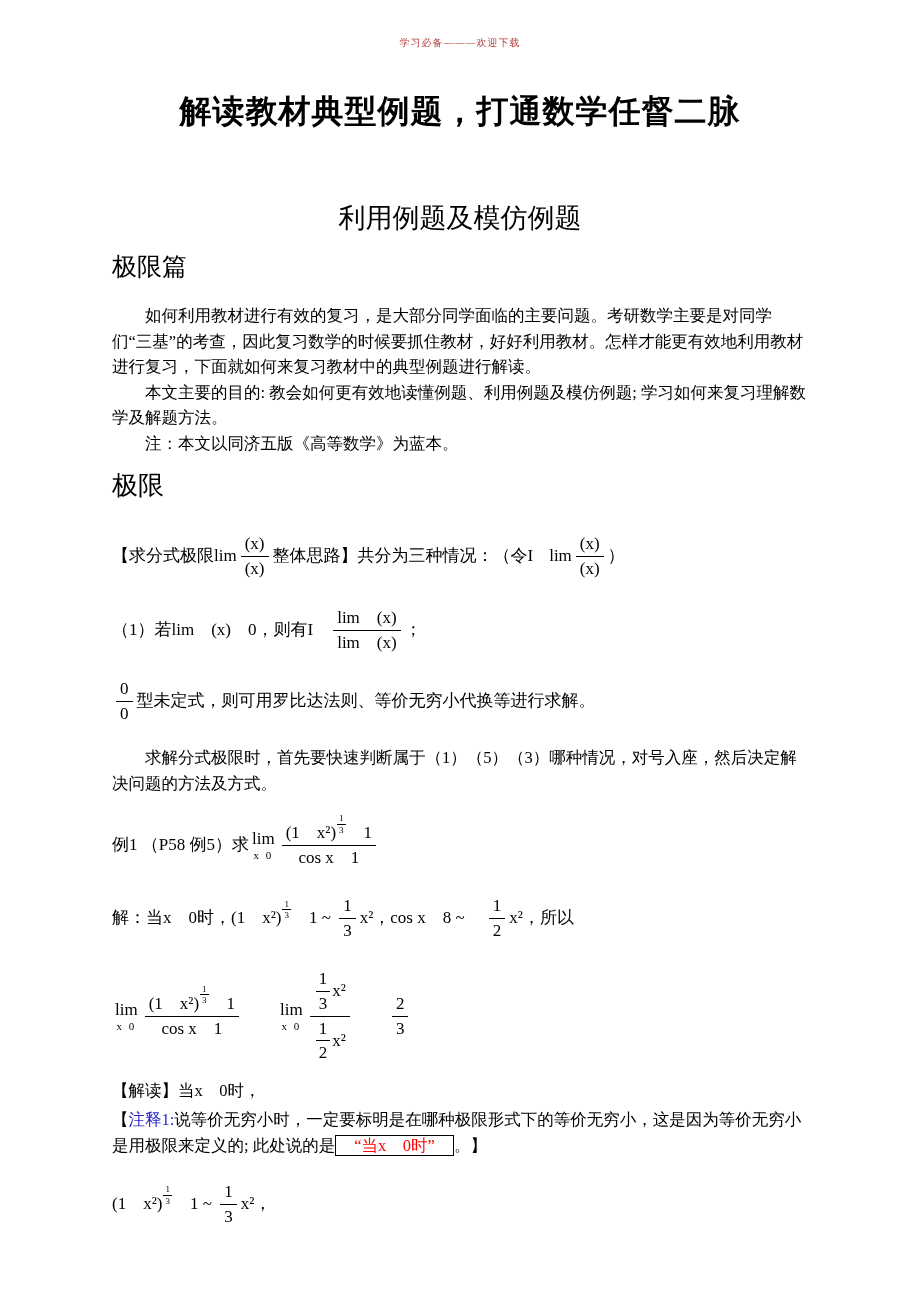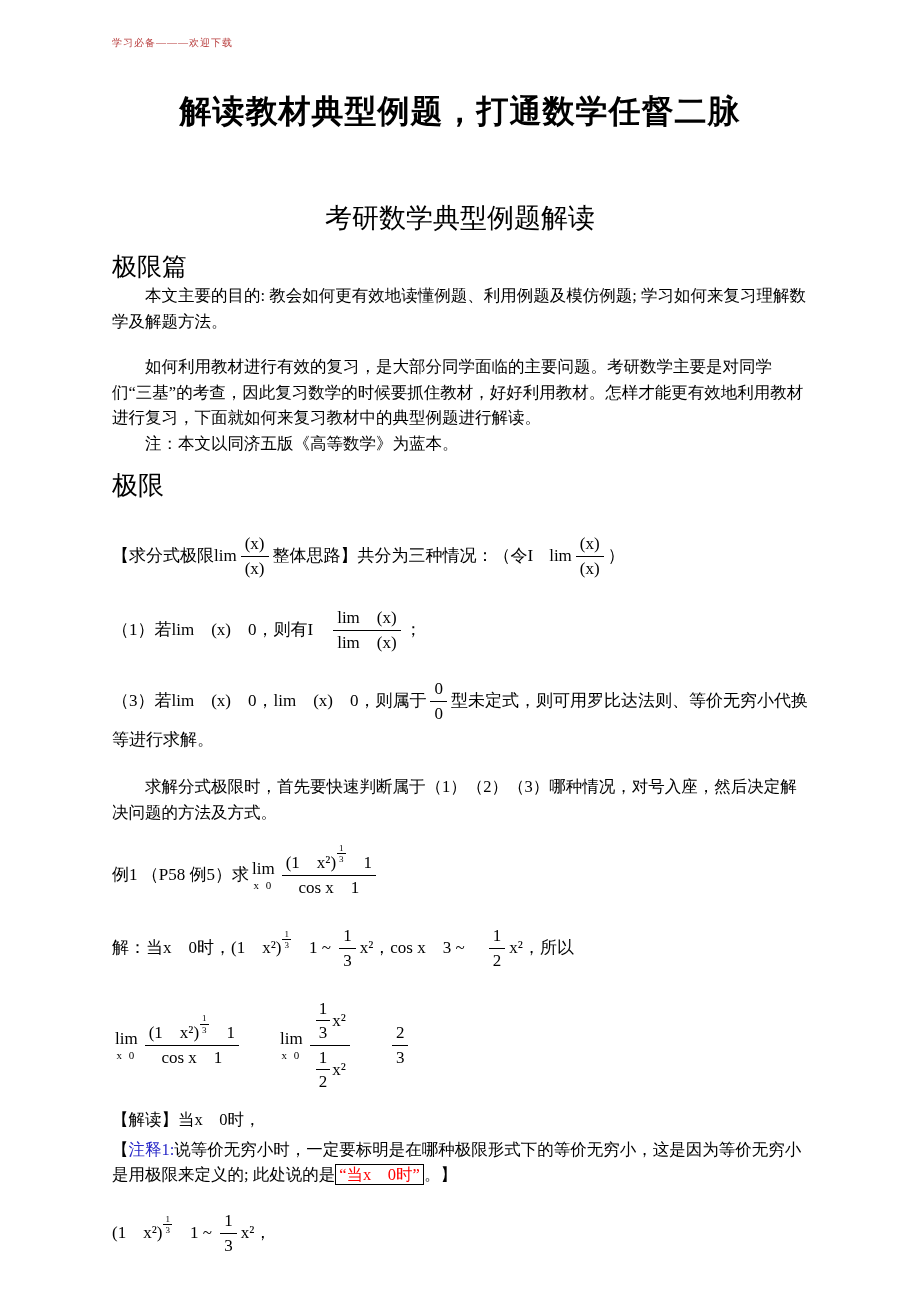--- a/index.html
+++ b/index.html
@@ -4,21 +4,21 @@
 <style>
   * { margin:0; padding:0; box-sizing:border-box; }
   html, body { background:#ffffff; }
   body {
     width:920px; height:1302px; overflow:hidden;
     font-family:"Liberation Serif", serif;
     color:#000;
   }
   .page { padding:36px 112px 0 112px; }
 
-  .watermark { text-align:left; font-size:10px; letter-spacing:1px; color:var(--watermark,#b94040); }
+  .watermark { text-align:center; font-size:10px; letter-spacing:1px; color:var(--watermark,#b94040); }
 
   .main-title { text-align:center; font-size:32px; font-weight:bold; margin-top:40px; letter-spacing:1px; }
   .subtitle   { text-align:center; font-size:27px; margin-top:66px; }
   .series-title { text-align:left; font-size:25px; margin-top:14px; }
 
   .body-para { font-size:16.5px; line-height:1.55; }
   .indent { text-indent:2em; }
   .para-first { margin-top:20px; }
 
   .limit-heading { font-size:26px; margin-top:12px; }
@@ -58,37 +58,37 @@
     font-size:9px; line-height:1.15; margin:0 1px;
     position:relative; top:-9px; vertical-align:middle;
   }
   .supfrac .fnum { border-bottom:1px solid #000; padding:0 2px; }
   .supfrac .fden { padding-top:0; }
 
   .gap-sm { display:inline-block; width:16px; }
   .gap-md { display:inline-block; width:34px; }
 
   .note-label { color:var(--note-label,#2929c8); }
-  .boxed { border:1px solid #000; padding:0 3px; color:var(--highlight,#ff0000); }
+  .boxed { border:1px solid #000; padding:0 18px; color:var(--highlight,#ff0000); }
 </style>
 </head>
 <body>
 
 <div class="page">
 
   <div class="watermark">学习必备———欢迎下载</div>
 
   <div class="main-title">解读教材典型例题，打通数学任督二脉</div>
 
-  <div class="subtitle">考研数学典型例题解读</div>
+  <div class="subtitle">利用例题及模仿例题</div>
 
   <div class="series-title">极限篇</div>
 
+  <p class="body-para indent para-first">如何利用教材进行有效的复习，是大部分同学面临的主要问题。考研数学主要是对同学们“三基”的考查，因此复习数学的时候要抓住教材，好好利用教材。怎样才能更有效地利用教材进行复习，下面就如何来复习教材中的典型例题进行解读。</p>
   <p class="body-para indent">本文主要的目的: 教会如何更有效地读懂例题、利用例题及模仿例题; 学习如何来复习理解数学及解题方法。</p>
-  <p class="body-para indent para-first">如何利用教材进行有效的复习，是大部分同学面临的主要问题。考研数学主要是对同学们“三基”的考查，因此复习数学的时候要抓住教材，好好利用教材。怎样才能更有效地利用教材进行复习，下面就如何来复习教材中的典型例题进行解读。</p>
   <p class="body-para indent">注：本文以同济五版《高等数学》为蓝本。</p>
 
   <div class="limit-heading">极限</div>
 
   <div class="math-para mt-30">
     <span class="mtext">【求分式极限</span><span class="mtext">lim</span><span class="frac">
         <span class="fnum">(x)</span>
         <span class="fden">(x)</span>
       </span><span class="mtext">整体思路】共分为三种情况：（令I</span><span class="gap-sm"></span><span class="mtext">lim</span><span class="frac">
         <span class="fnum">(x)</span>
@@ -98,27 +98,27 @@
 
   <div class="math-para mt-26">
     <span class="mtext">（1）若lim　(x)　0，则有I</span><span class="gap-sm"></span><span class="frac">
         <span class="fnum">lim　(x)</span>
         <span class="fden">lim　(x)</span>
       </span><span class="mtext">；</span>
   </div>
 
 
   <div class="math-para mt-24">
-    <span class="mtext">（3）若lim　(x)　0，lim　(x)　0，则属于</span><span class="frac">
+    <span class="frac">
         <span class="fnum">0</span>
         <span class="fden">0</span>
       </span><span class="mtext">型未定式，则可用罗比达法则、等价无穷小代换等进行求解。</span>
   </div>
 
-  <p class="body-para indent mt-20">求解分式极限时，首先要快速判断属于（1）（2）（3）哪种情况，对号入座，然后决定解决问题的方法及方式。</p>
+  <p class="body-para indent mt-20">求解分式极限时，首先要快速判断属于（1）（5）（3）哪种情况，对号入座，然后决定解决问题的方法及方式。</p>
 
   <div class="math-para mt-26">
     <span class="mtext">例1 （P58 例5）求</span><span class="lim">
         <span class="lim-word">lim</span>
         <span class="lim-sub">x 0</span>
       </span><span class="frac">
         <span class="fnum">
           <span class="mtext">(1　x²)</span>
           <span class="supfrac">
             <span class="fnum">1</span>
@@ -130,21 +130,21 @@
       </span>
   </div>
 
   <div class="math-para mt-26">
     <span class="mtext">解：当x　0时，(1　x²)</span><span class="supfrac">
         <span class="fnum">1</span>
         <span class="fden">3</span>
       </span><span class="mtext">　1 ~ </span><span class="frac">
         <span class="fnum">1</span>
         <span class="fden">3</span>
-      </span><span class="mtext">x²，cos x　3 ~ </span><span class="gap-sm"></span><span class="frac">
+      </span><span class="mtext">x²，cos x　8 ~ </span><span class="gap-sm"></span><span class="frac">
         <span class="fnum">1</span>
         <span class="fden">2</span>
       </span><span class="mtext">x²，所以</span>
   </div>
 
   <div class="math-para mt-26">
     <span class="lim">
         <span class="lim-word">lim</span>
         <span class="lim-sub">x 0</span>
       </span><span class="frac">

